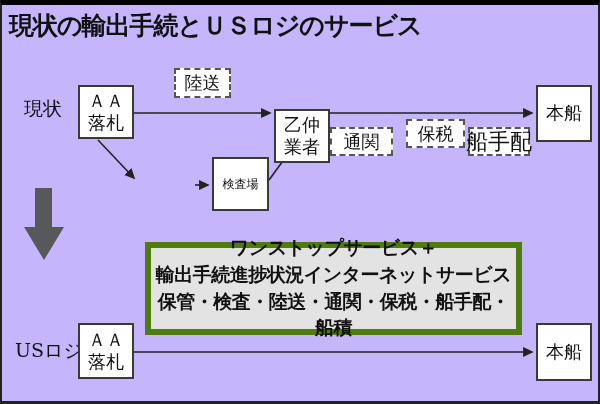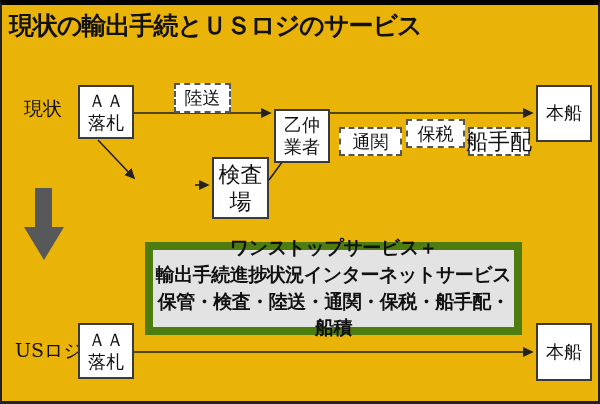--- a/index.html
+++ b/index.html
@@ -3,21 +3,21 @@
 <meta charset="utf-8">
 <style>
   * { margin: 0; padding: 0; box-sizing: border-box; }
   html, body { background: #ffffff; }
   body { font-family: "Liberation Sans", sans-serif; }
 
   .frame {
     position: relative;
     width: 600px;
     height: 404px;
-    background: #eab308;
+    background: #c4b5fd;
     border-left: 2px solid #222;
     border-right: 2px solid #222;
     border-bottom: 3px solid #222;
     border-top: 5px solid #000;
     overflow: hidden;
     padding-left: 7px;
   }
 
   .title {
     position: absolute;
@@ -67,37 +67,37 @@
     font-family: "DejaVu Serif", "Liberation Serif", serif;
     font-size: 18px;
     color: #111;
     white-space: nowrap;
   }
 
   #box-aa-top      { left: 76px;  top: 80px;  width: 56px; height: 54px; }
   #box-otsunaka    { left: 272px; top: 80px;  width: 56px; height: 54px; margin-top: 24px; }
   #box-honsen-top  { left: 534px; top: 80px;  width: 56px; height: 57px; }
   #box-yard        { left: 136px; top: 152px; width: 57px; height: 54px; }
-  #box-kensajo     { left: 210px; top: 152px; width: 57px; height: 62px; font-size: 22px; }
+  #box-kensajo     { left: 210px; top: 152px; width: 57px; height: 54px; font-size: 12px; }
   #box-aa-bottom   { left: 76px;  top: 318px; width: 56px; height: 56px; }
   #box-honsen-bot  { left: 534px; top: 318px; width: 56px; height: 58px; }
 
-  #dash-rikuso     { left: 172px; top: 63px;  width: 57px; height: 30px; margin-top: 15px; }
-  #dash-tsukan     { left: 337px; top: 122px; width: 63px; height: 29px; }
+  #dash-rikuso     { left: 172px; top: 63px;  width: 57px; height: 30px; }
+  #dash-tsukan     { left: 328px; top: 122px; width: 63px; height: 29px; }
   #dash-hozei      { left: 404px; top: 114px; width: 59px; height: 29px; text-align: center; }
   #dash-funatehai  { left: 466px; top: 122px; width: 62px; height: 29px; font-size: 22px; }
 
   .service-box {
     position: absolute;
     left: 143px;
     top: 237px;
     width: 377px;
     height: 93px;
     background: #e3e3e3;
-    border: 8px solid #4d7c0f;
+    border: 6px solid #4d7c0f;
     display: flex;
     flex-direction: column;
     align-items: center;
     justify-content: center;
     text-align: center;
     font-family: "Liberation Sans", sans-serif;
     font-weight: bold;
     font-size: 19px;
     line-height: 1.42;
     letter-spacing: -0.5px;

